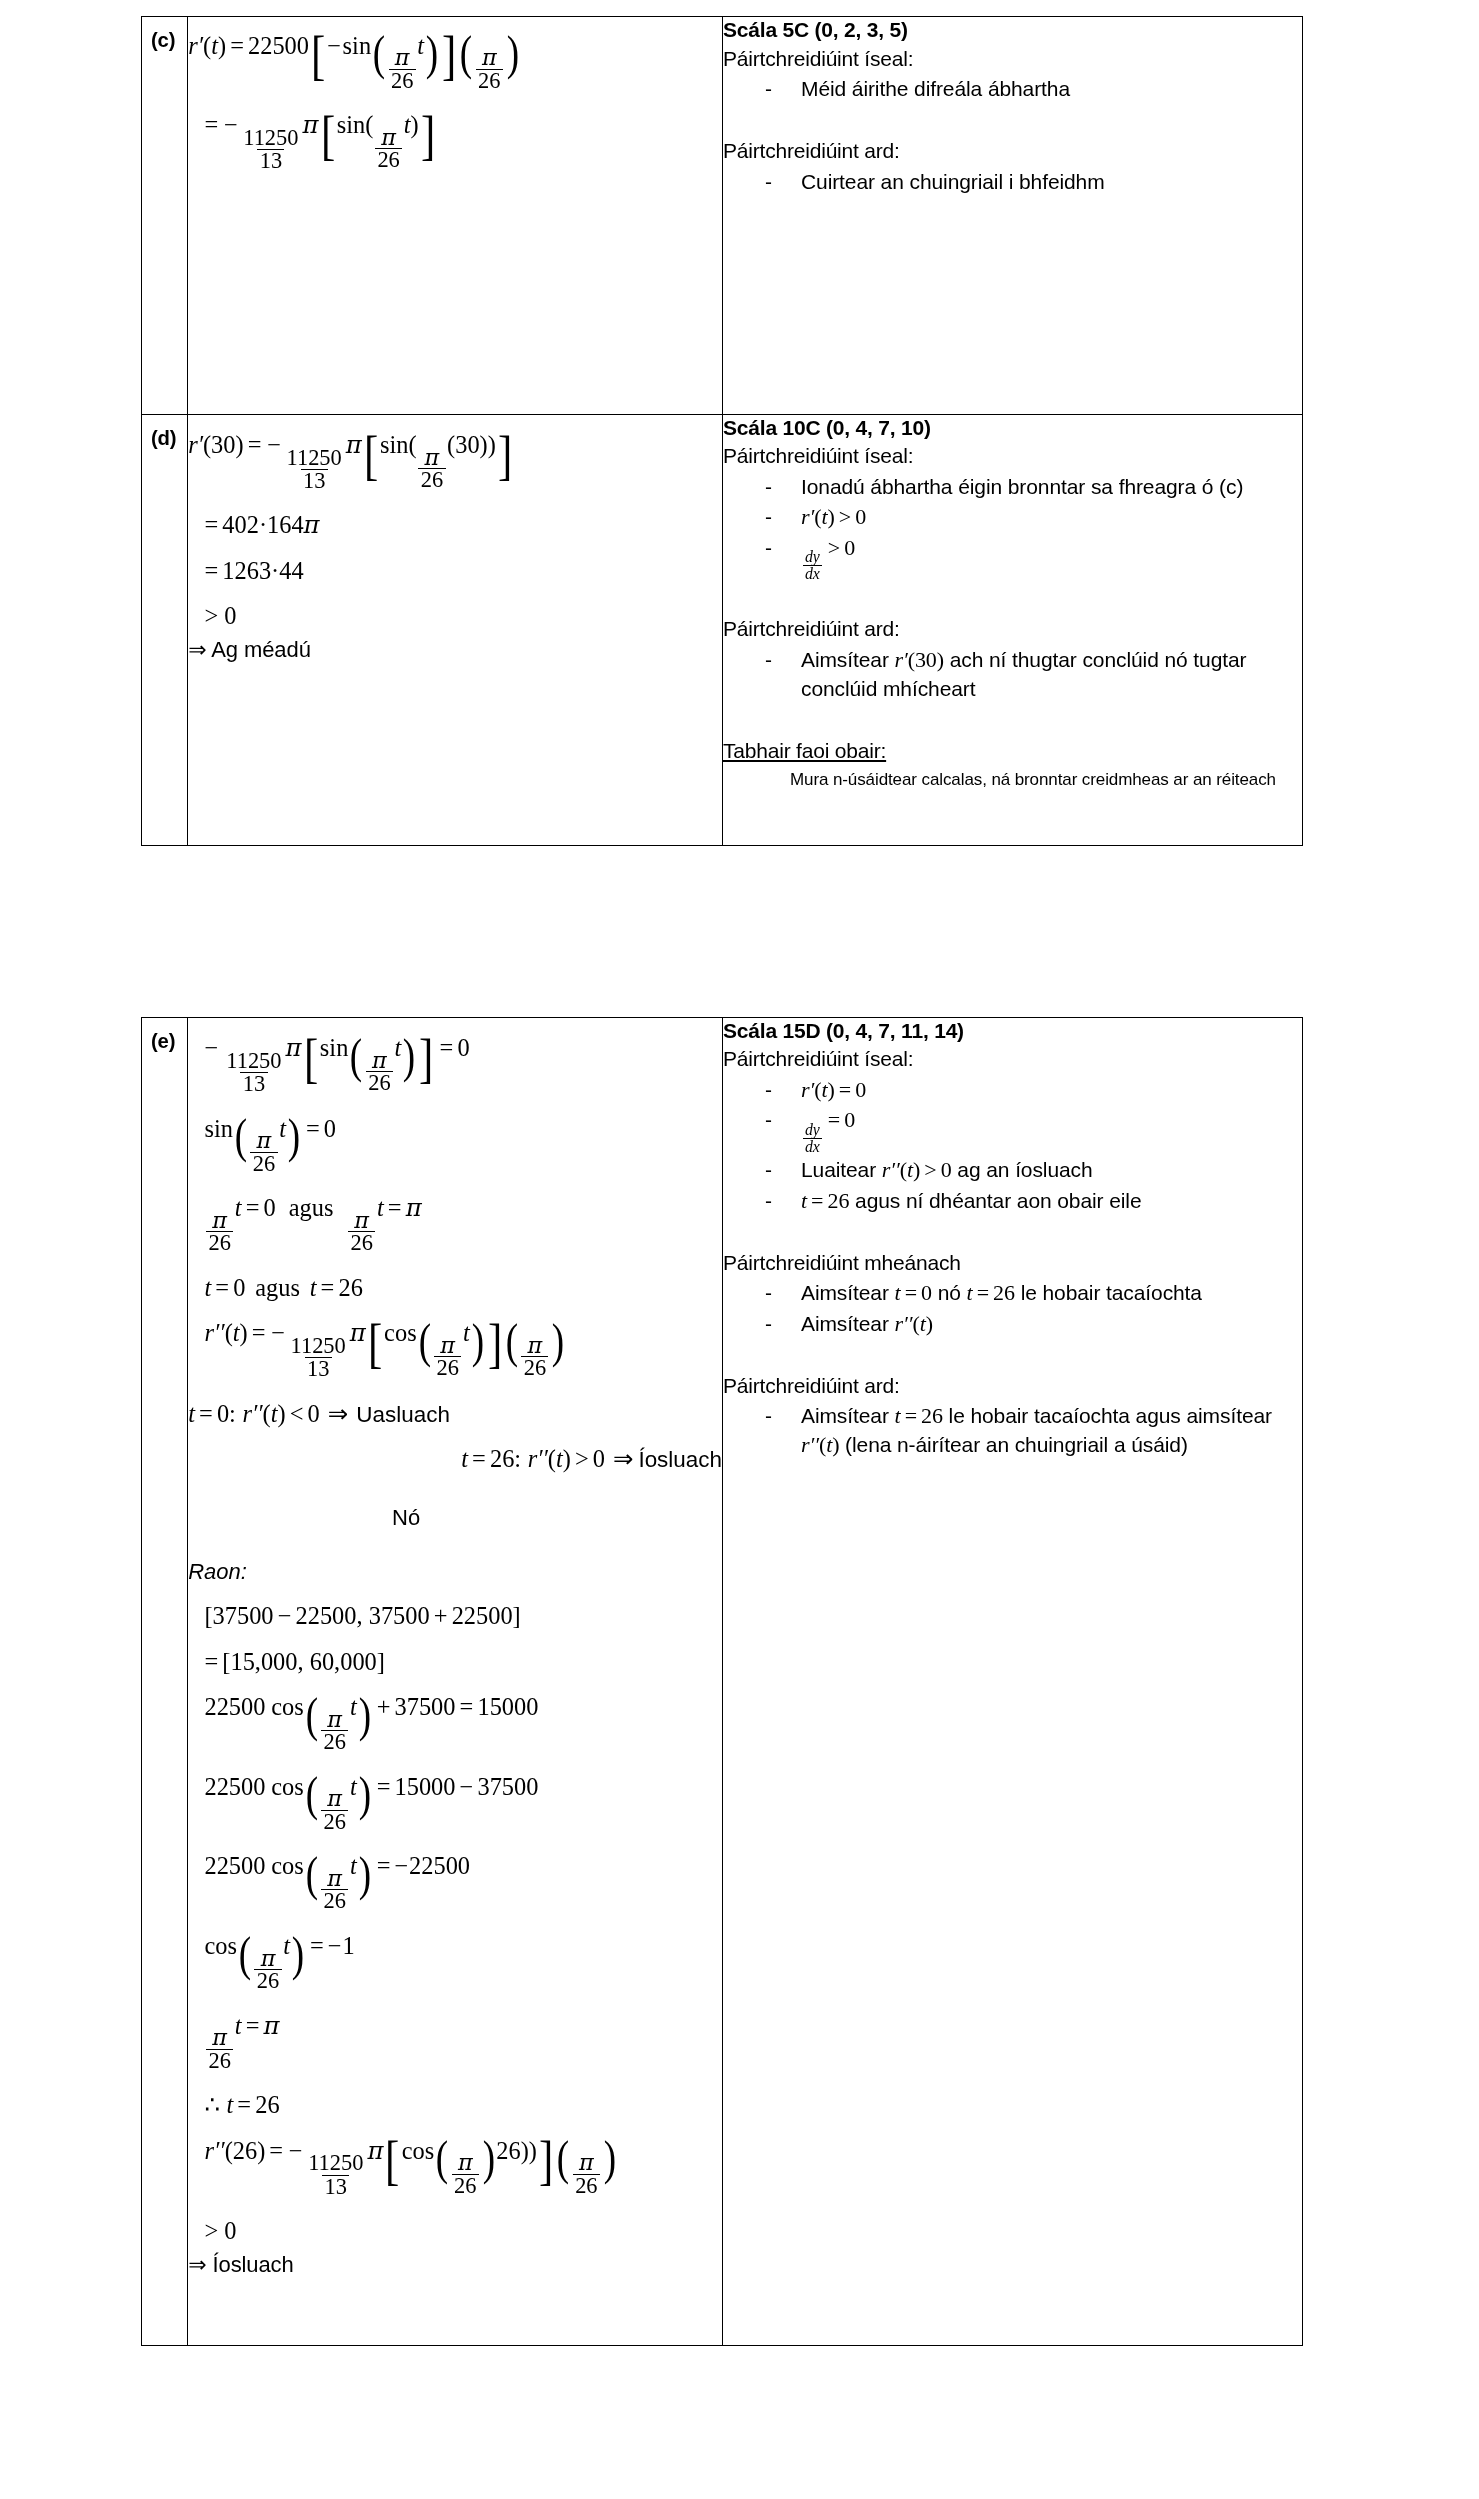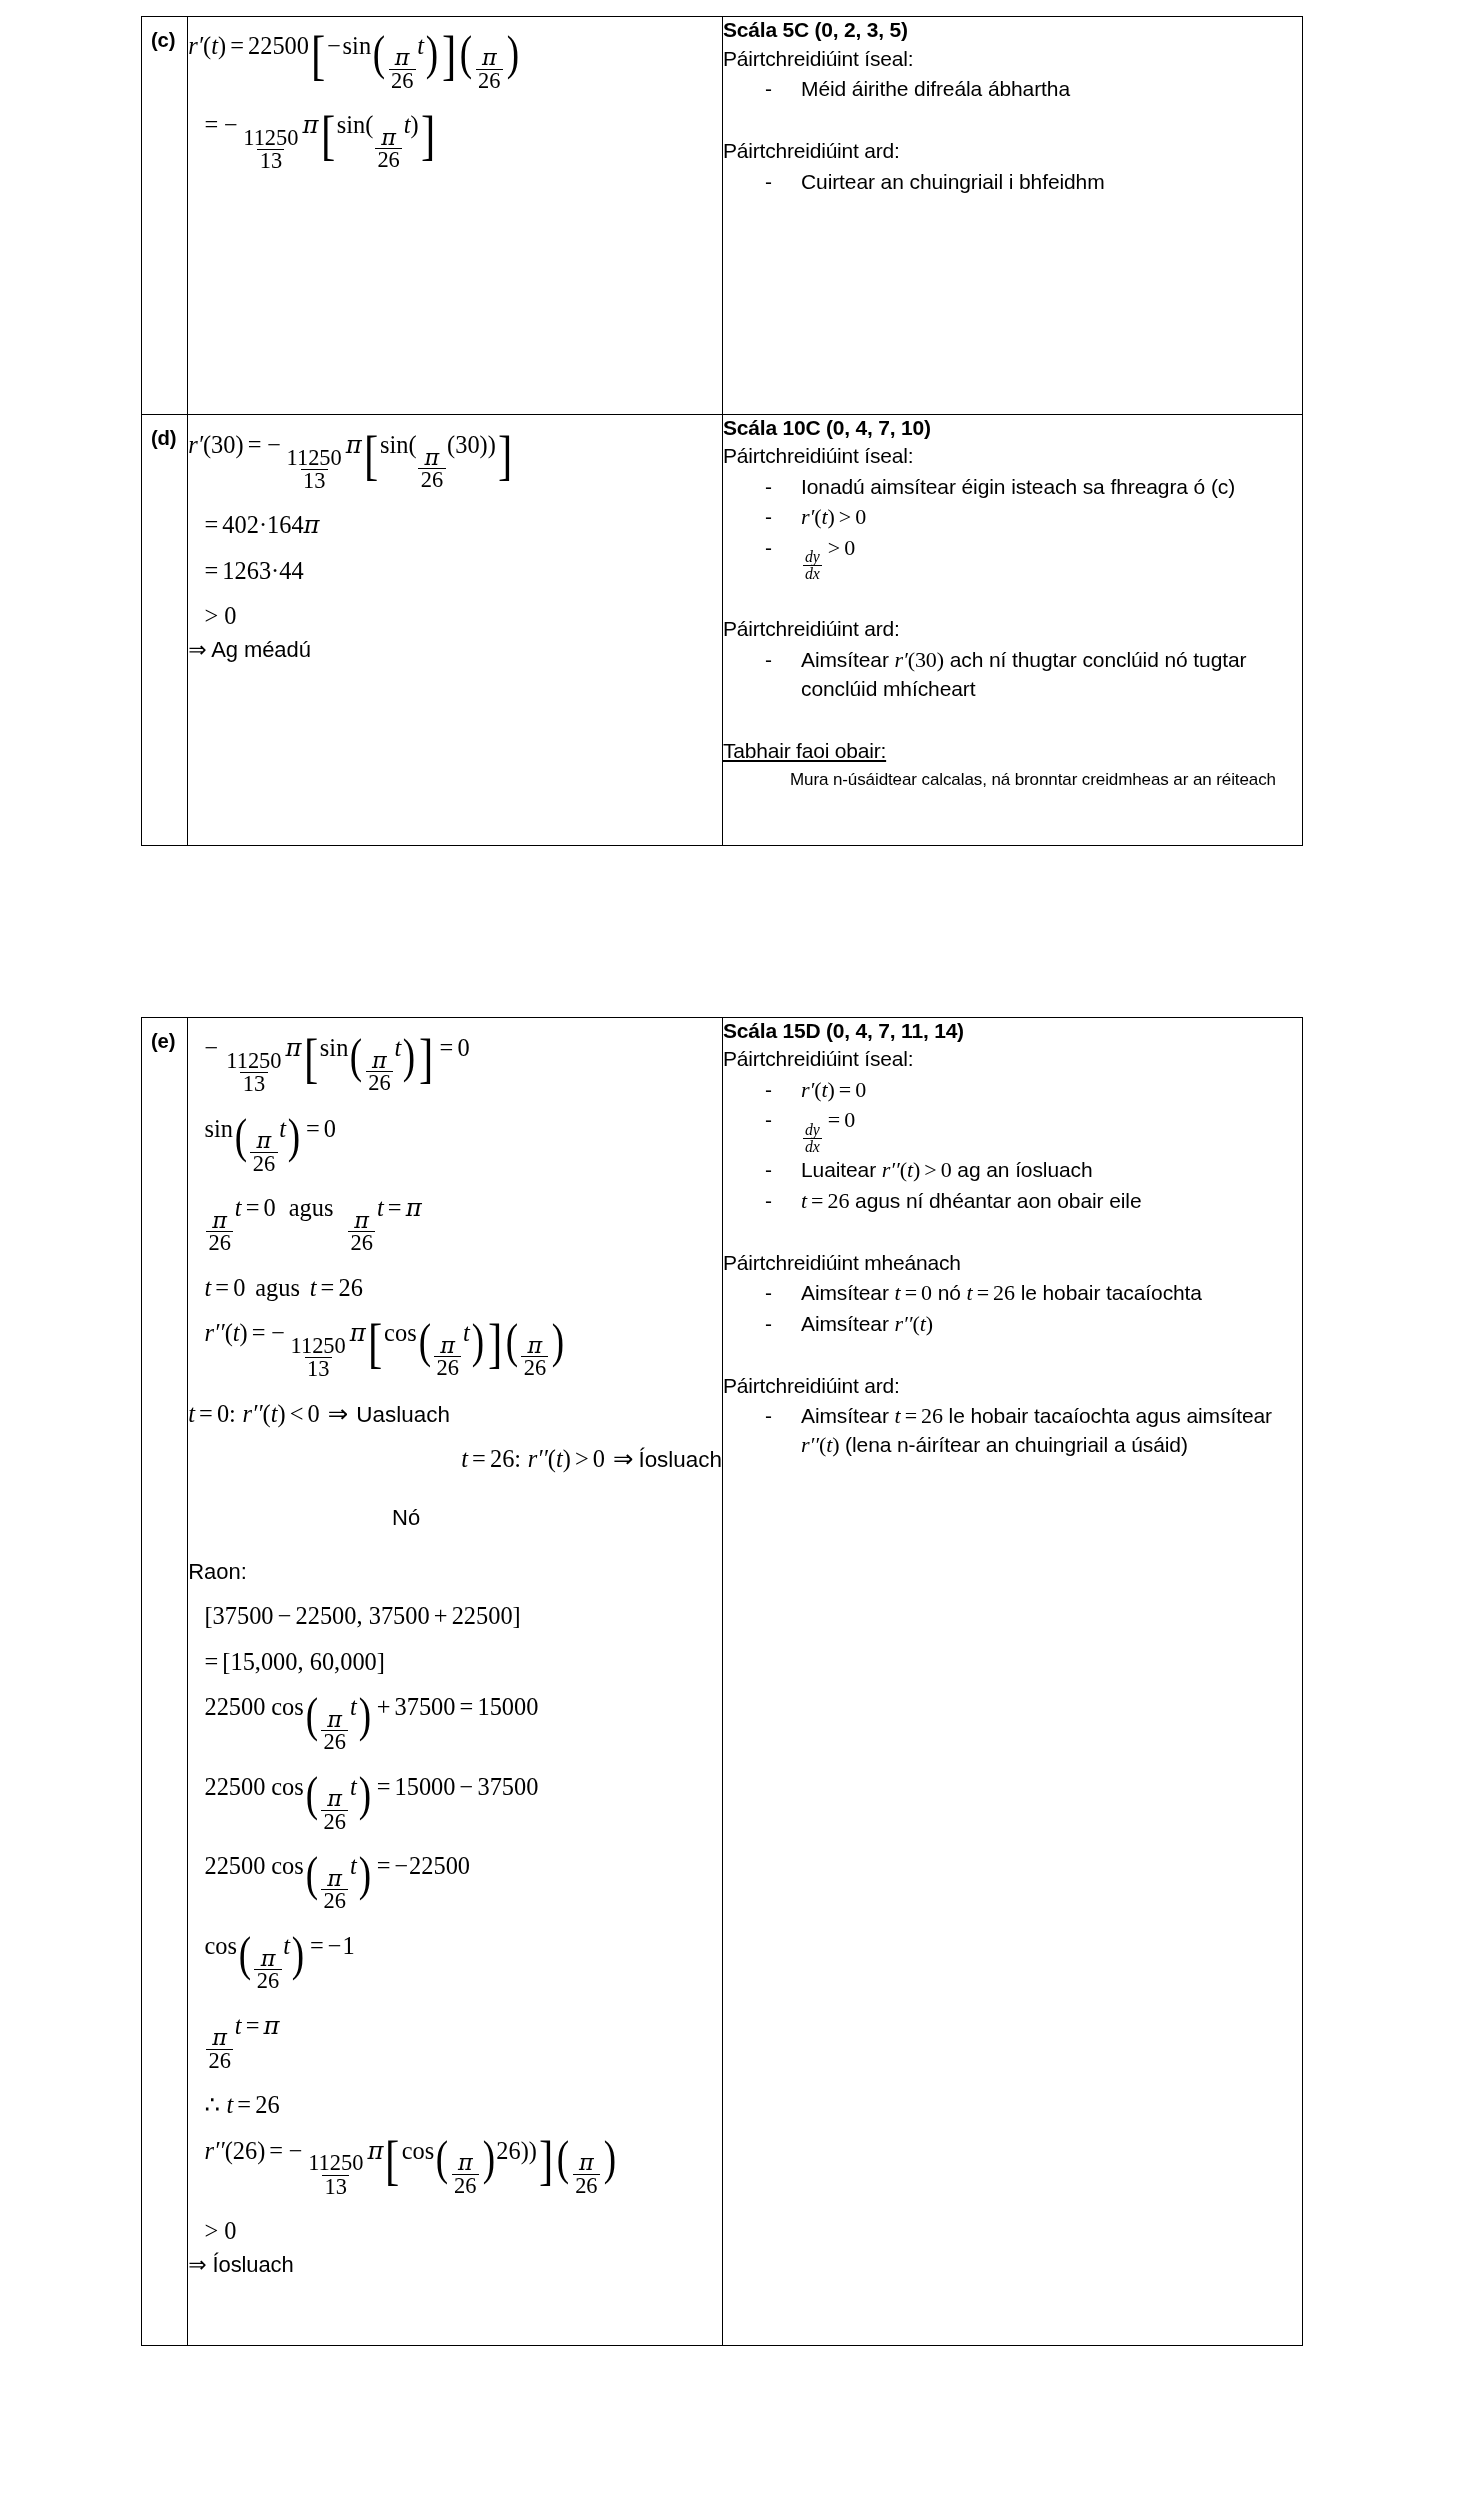--- a/index.html
+++ b/index.html
@@ -147,20 +147,21 @@
 
   .centered-no {
     text-align: center;
     font-size: 22px;
     margin: 0 0 28px 0;
     padding-right: 98px;
   }
   .raon-label {
     font-size: 22px;
     margin: 0 0 19.5px 0;
+    font-style: italic;
   }
 </style>
 </head>
 <body>
 
 <div class="page">
 
   <table class="marking-table t1">
     <colgroup>
       <col class="col-part">
@@ -234,21 +235,21 @@
           </div>
           <div class="math eqline tighter indent2">&gt; 0</div>
           <div class="txt" style="font-size:22px">⇒ Ag méadú</div>
           <div style="height:179px"></div>
         </td>
 
         <td class="scale-cell">
           <div class="scale-title">Scála 10C (0, 4, 7, 10)</div>
           <div class="sub-head">Páirtchreidiúint íseal:</div>
           <ul class="dashlist">
-            <li><span>Ionadú aimsítear éigin isteach sa fhreagra ó (c)</span></li>
+            <li><span>Ionadú ábhartha éigin bronntar sa fhreagra ó (c)</span></li>
             <li>
               <span class="math"><span class="v">r</span><span class="v">′</span>(<span class="v">t</span>)<span class="op">&gt;</span>0</span>
             </li>
             <li>
               <span class="math"><span class="frac small">
                     <span class="num v">dy</span>
                     <span class="den v">dx</span>
                   </span><span class="op">&gt;</span>0</span>
             </li>
           </ul>

